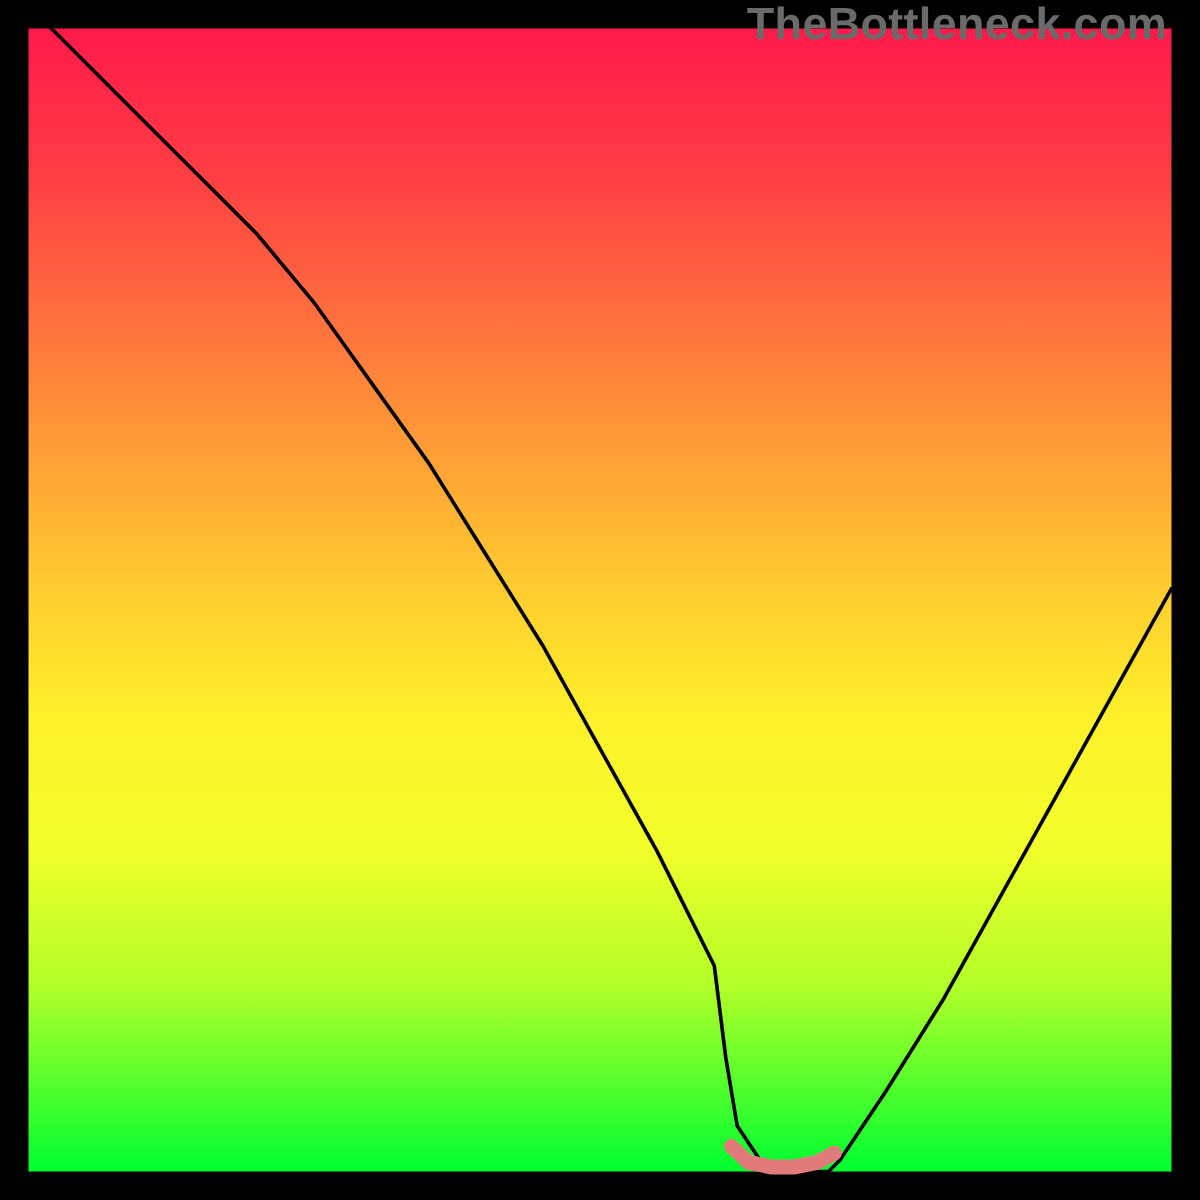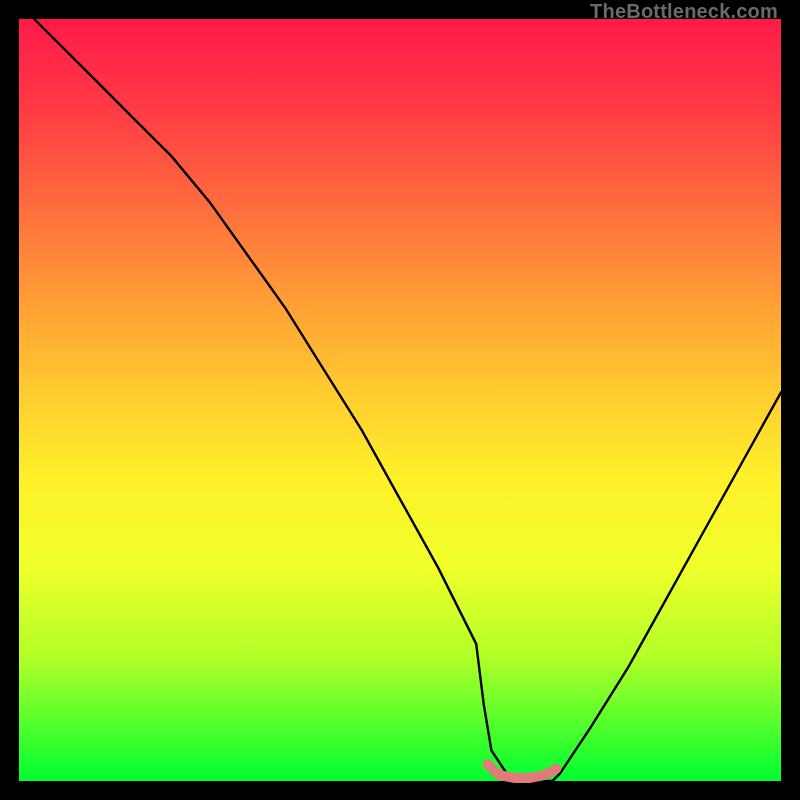--- a/index.html
+++ b/index.html
@@ -31,21 +31,21 @@
       #fff02a 60%,
       #f0ff2a 72%,
       #b0ff28 84%,
       #00ff30 100%);
   }
   .watermark {
     position: absolute;
     top: 0px;
     right: 22px;
     font-family: Arial, Helvetica, sans-serif;
-    font-size: 20px;
+    font-size: 30px;
     font-weight: 600;
     color: #6a6a6a;
     letter-spacing: 0.2px;
   }
   svg.overlay {
     position: absolute;
     left: 19px;
     top: 19px;
     width: 762px;
     height: 762px;

